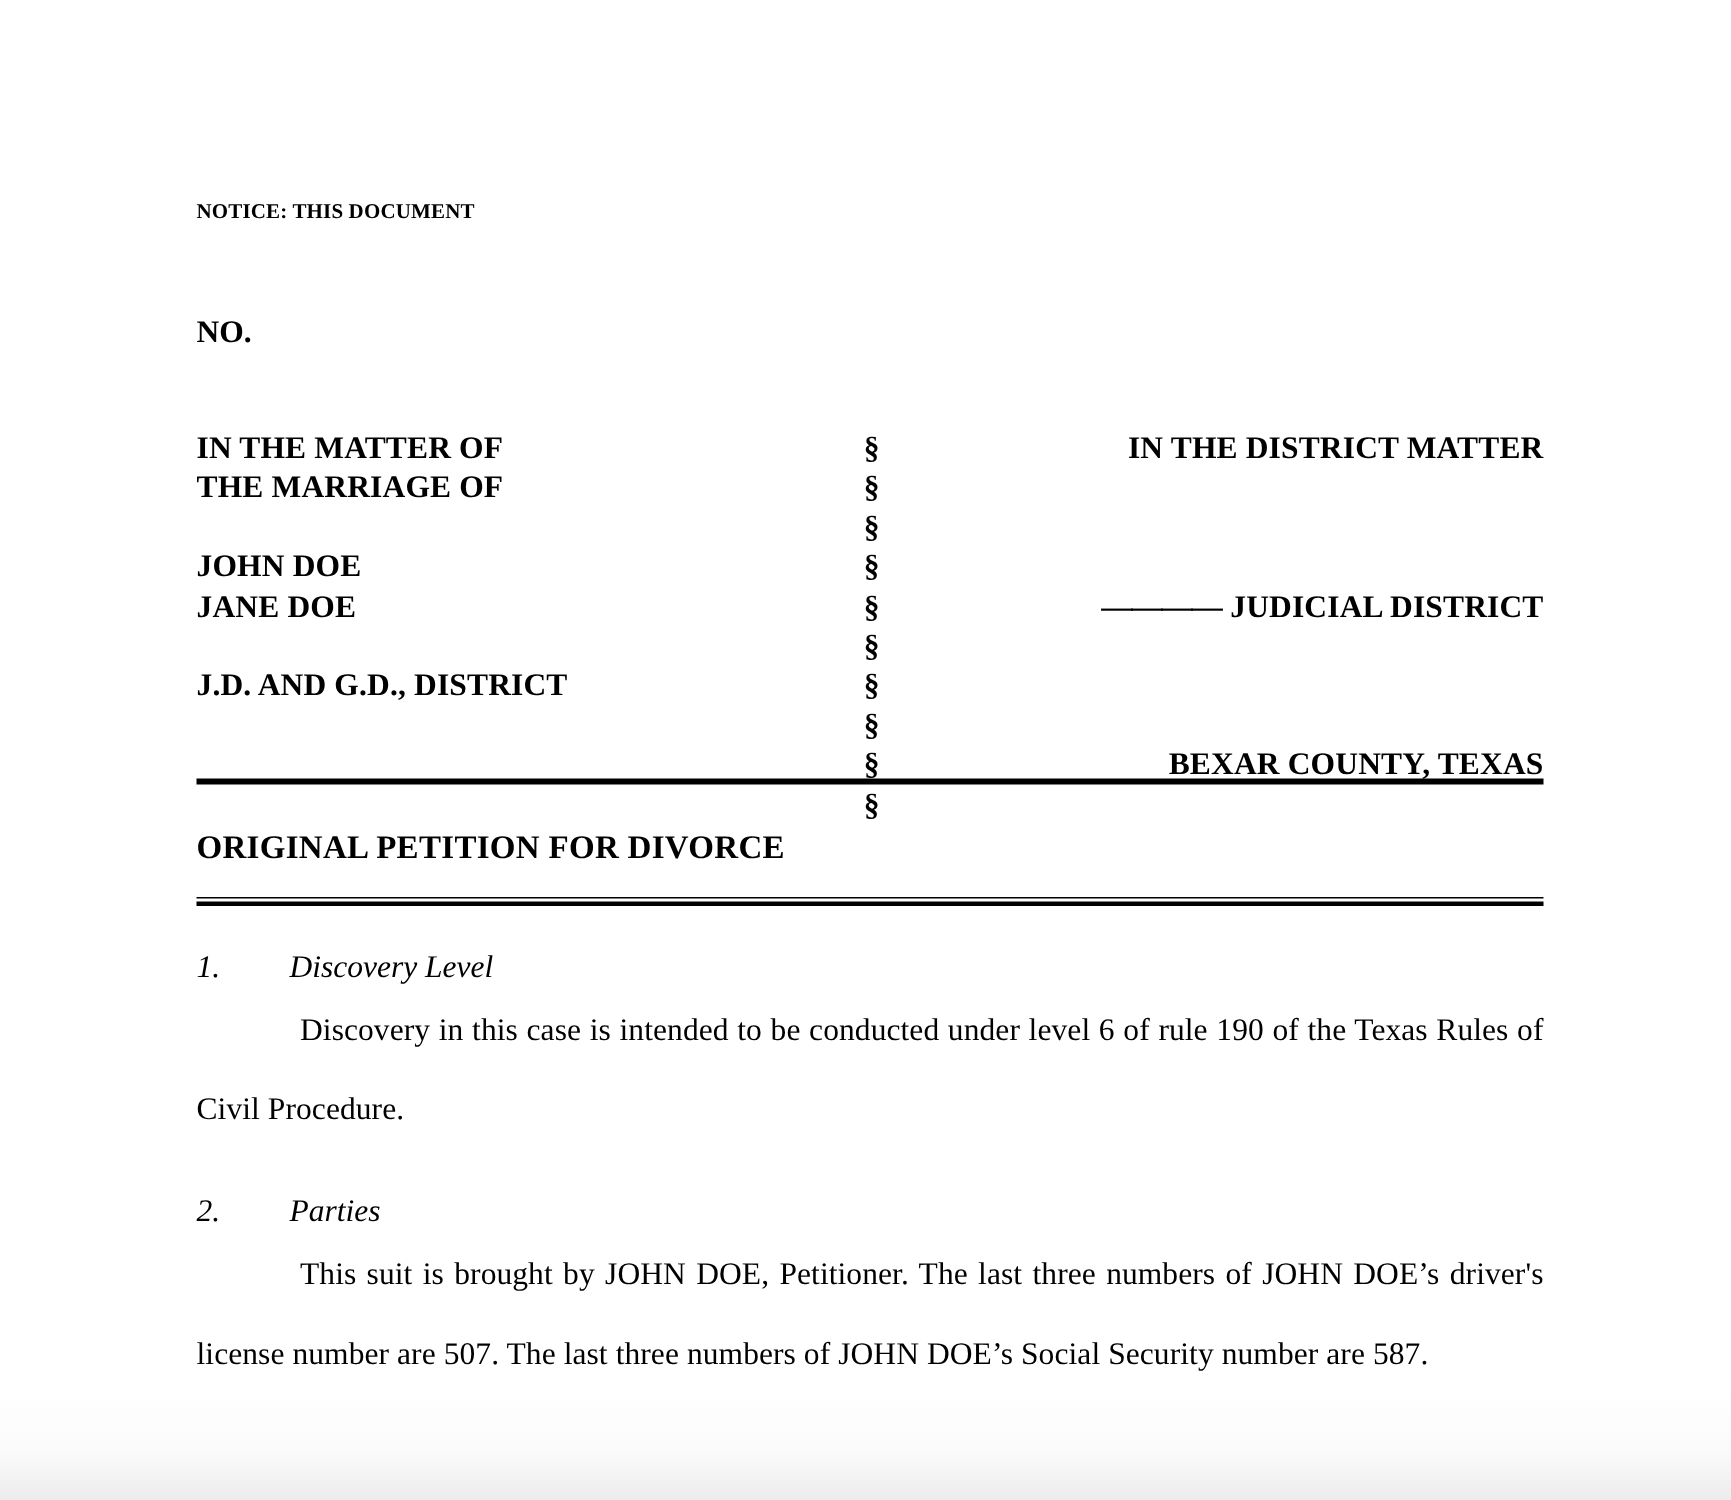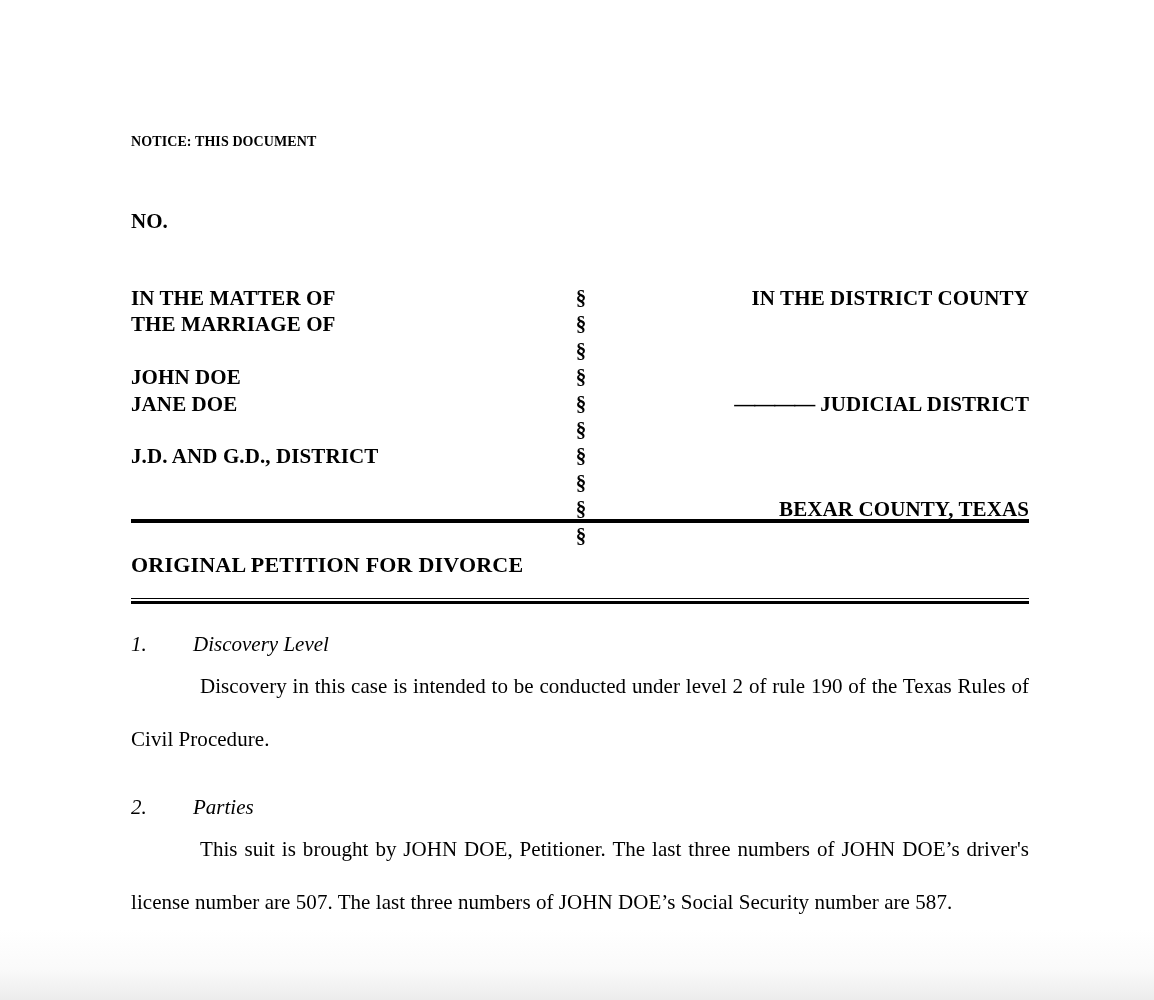--- a/index.html
+++ b/index.html
@@ -220,21 +220,21 @@
       <div>§</div>
       <div>§</div>
       <div>§</div>
       <div>§</div>
       <div>§</div>
       <div>§</div>
       <div>§</div>
     </div>
 
     <div class="caption-right">
-      <div>IN THE DISTRICT COUNTY</div>
+      <div>IN THE DISTRICT MATTER</div>
       <div class="blank-line"></div>
       <div class="blank-line"></div>
       <div class="blank-line"></div>
       <div><span class="fill-blank">————</span><span>JUDICIAL DISTRICT</span></div>
       <div class="blank-line"></div>
       <div class="blank-line"></div>
       <div class="blank-line"></div>
       <div>BEXAR COUNTY, TEXAS</div>
     </div>
 
@@ -248,21 +248,21 @@
     <div class="thin"></div>
     <div class="thick"></div>
   </div>
 
   <div class="body-area">
 
     <div class="section-heading">
       <span class="num">1.</span>
       <span class="ttl">Discovery Level</span>
     </div>
-    <div class="section-body">Discovery in this case is intended to be conducted under level 2 of rule 190 of the Texas Rules of Civil Procedure.</div>
+    <div class="section-body">Discovery in this case is intended to be conducted under level 6 of rule 190 of the Texas Rules of Civil Procedure.</div>
 
     <div class="section-gap"></div>
 
     <div class="section-heading">
       <span class="num">2.</span>
       <span class="ttl">Parties</span>
     </div>
     <div class="section-body">This suit is brought by JOHN DOE, Petitioner. The last three numbers of JOHN DOE’s driver's license number are 507. The last three numbers of JOHN DOE’s Social Security number are 587.</div>
 
   </div>

